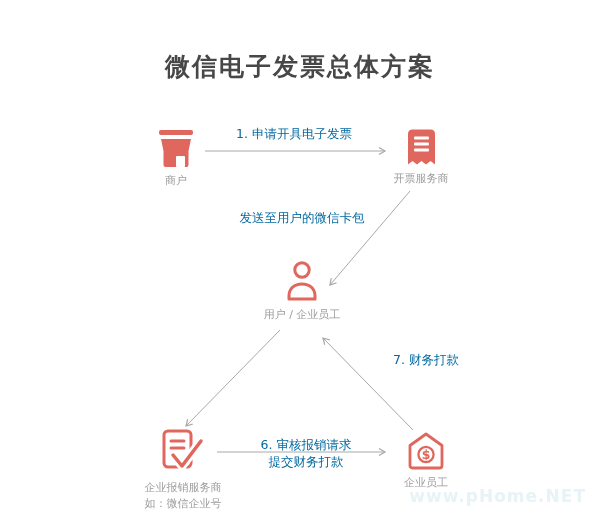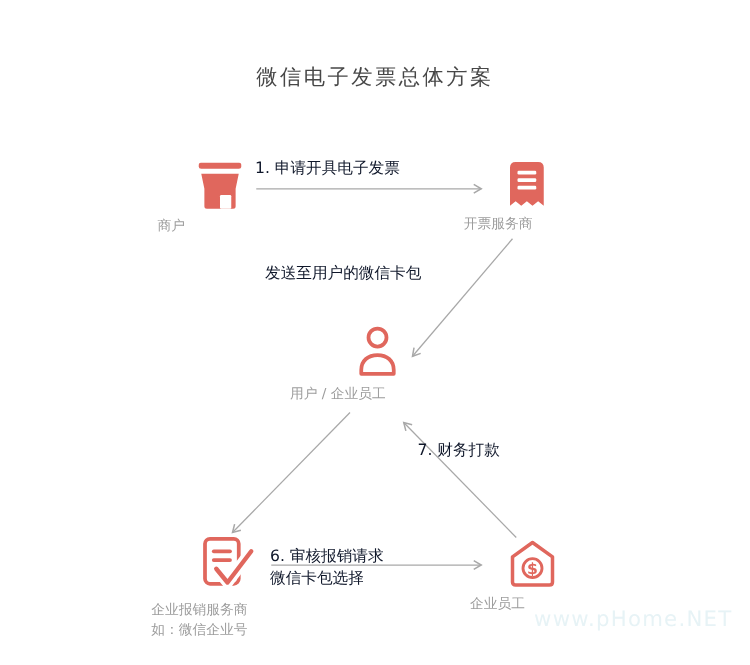--- a/index.html
+++ b/index.html
@@ -2,34 +2,34 @@
 <html><head>
 <meta charset="utf-8">
 <style>
   html,body{margin:0;padding:0;background:#ffffff;}
   .canvas{
     position:relative;width:600px;height:532px;background:#ffffff;overflow:hidden;
     font-family:"DejaVu Sans","Liberation Sans",sans-serif;
   }
   .title{
     position:absolute;top:50px;left:0;right:0;text-align:center;
-    font-size:17px;color:#474747;letter-spacing:2px;font-weight:400;
+    font-size:25px;color:#474747;letter-spacing:2px;font-weight:700;
   }
   .arrows{position:absolute;left:0;top:0;}
-  .node{position:absolute;text-align:left;}
+  .node{position:absolute;text-align:center;}
   .node .iconbox{display:block;margin:0 auto;}
   .node .label{
     font-size:11px;color:#9c9c9c;line-height:16px;margin-top:5px;white-space:nowrap;
   }
   .step{
-    position:absolute;font-size:12.5px;color:#0f172a;line-height:17px;
+    position:absolute;text-align:center;font-size:12.5px;color:#0369a1;line-height:17px;
     white-space:nowrap;
   }
   .watermark{
-    position:absolute;top:486px;right:14px;font-size:17px;font-weight:400;
+    position:absolute;top:486px;right:14px;font-size:17px;font-weight:700;
     color:#e7f3f6;letter-spacing:1px;
   }
 </style>
 </head>
 <body>
 
 <div class="canvas">
 
   <div class="title">微信电子发票总体方案</div>
 
@@ -106,18 +106,18 @@
     <div>发送至用户的微信卡包</div>
   </div>
 
 
   <div class="step" style="left:334px;top:351px;width:184px;">
     <div>7. 财务打款</div>
   </div>
 
   <div class="step" style="left:216px;top:436px;width:180px;">
     <div>6. 审核报销请求</div>
-    <div>微信卡包选择</div>
+    <div>提交财务打款</div>
   </div>
 
   <div class="watermark">www.pHome.NET</div>
 
 </div>
 
 </body></html>

